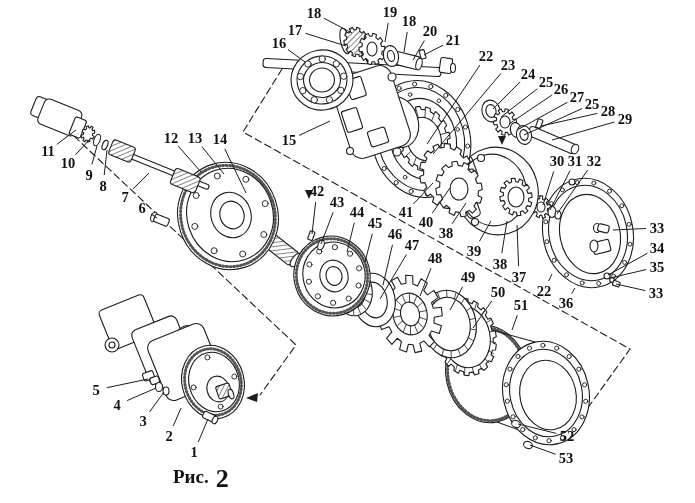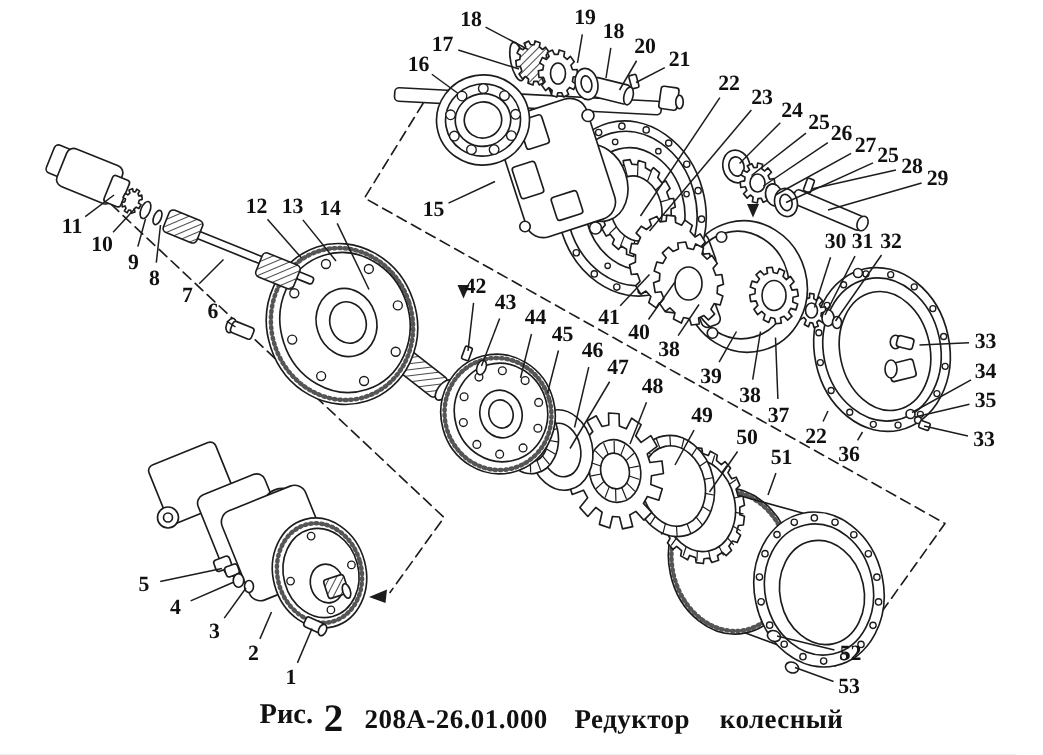--- a/index.html
+++ b/index.html
@@ -576,19 +576,14 @@
         <line x1="555.7" y1="454.3" x2="530" y2="445" class="leader"></line>
         <text x="566" y="458" text-anchor="middle" dominant-baseline="central" class="callout-num">53</text>
       </g>
 </svg>
 
 <div class="caption">
   <div class="cap-fig">
     <span>Рис.</span>
     <span class="big">2</span>
   </div>
-  <div class="cap-text">
-    <span>208А-26.01.000</span>
-    <span class="w2">Редуктор</span>
-    <span class="w3">колесный</span>
-  </div>
 </div>
 </div>
 
 </body></html>

